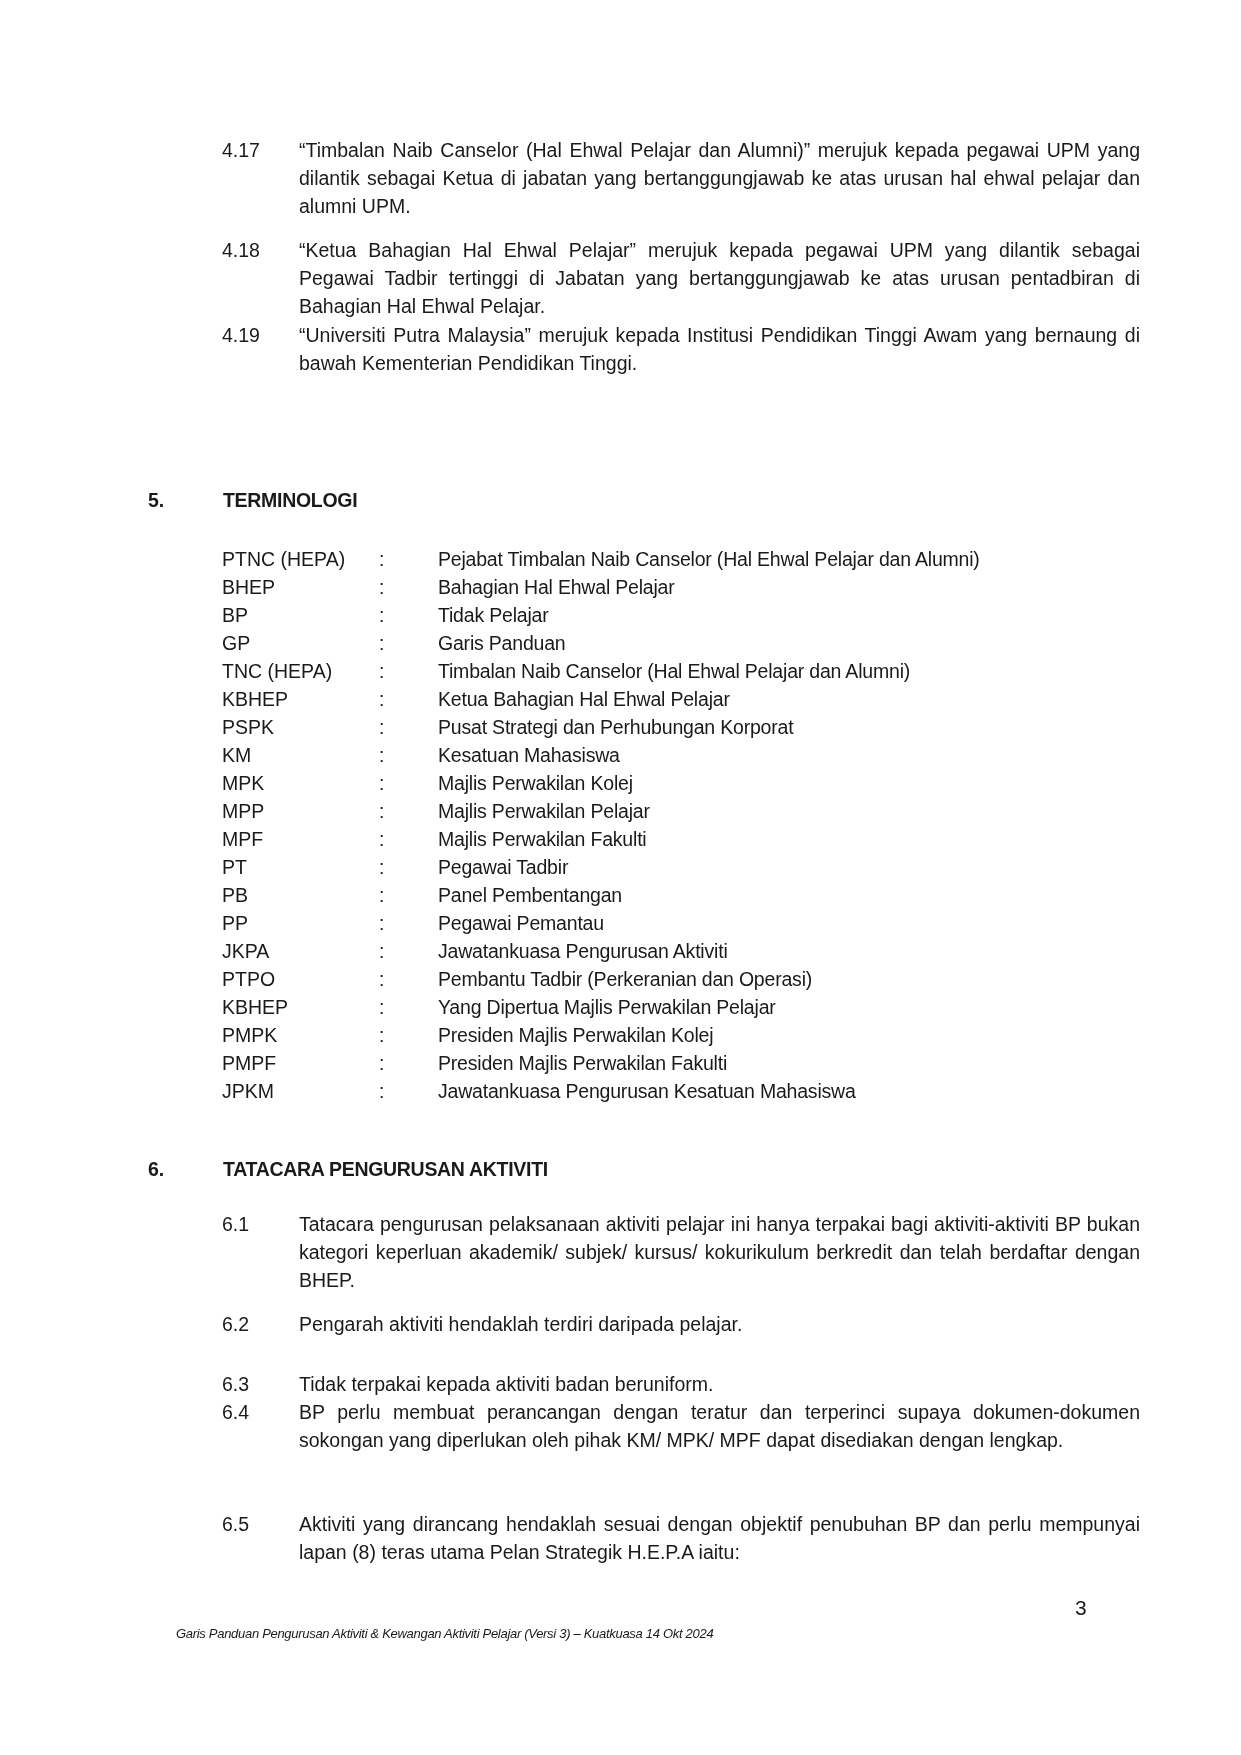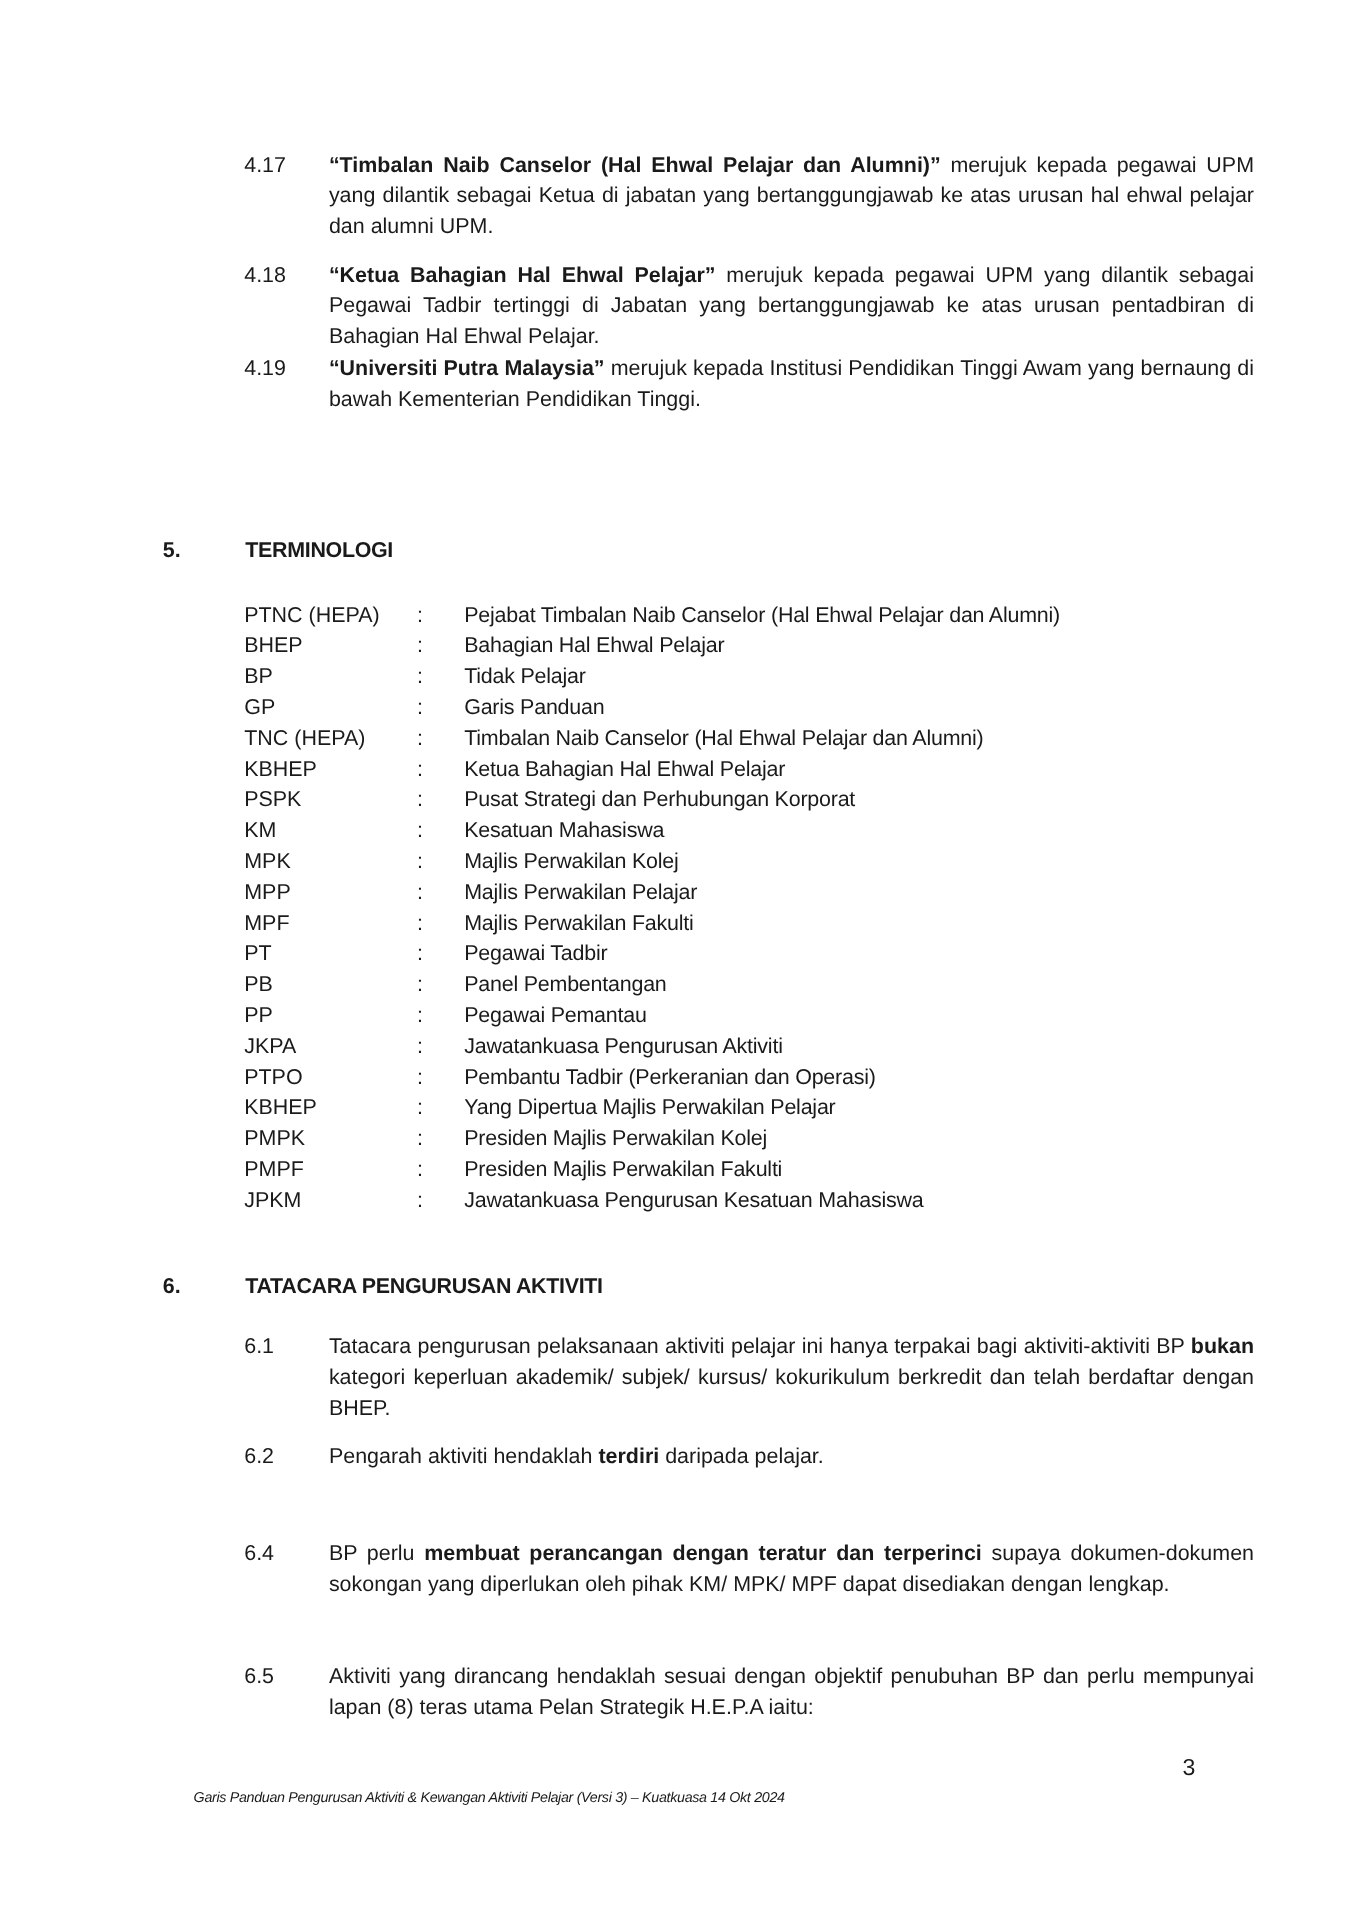--- a/index.html
+++ b/index.html
@@ -8,31 +8,31 @@
     font-family: "Liberation Sans", "DejaVu Sans", sans-serif;
     color: #1a1a1a;
   }
   .page { position: absolute; left: 0; top: 0; width: 991px; height: 1755px; }
   .para {
     position: absolute; left: 222px; width: 918px;
     font-size: 19.5px; line-height: 28px;
   }
   .para .num { position: absolute; left: 0; top: 0; }
   .para .body { margin-left: 77px; text-align: justify; }
-  .para .body b { font-weight: bold; }
+  .para .body b { font-weight: normal; }
   .section {
     position: absolute; left: 148px; font-size: 19.5px; font-weight: bold; line-height: 28px;
   }
   .section .snum { position: absolute; left: 0; top: 0; }
   .section .stitle { margin-left: 75px; letter-spacing: -0.3px; }
   .terms { position: absolute; left: 222px; top: 545px; font-size: 19.5px; line-height: 28px; }
   .term-row { position: relative; height: 28px; white-space: nowrap; }
   .term-row .abbr { position: absolute; left: 0; }
   .term-row .colon { position: absolute; left: 157px; }
-  .term-row .meaning { position: absolute; left: 200px; letter-spacing: -0.2px; }
+  .term-row .meaning { position: absolute; left: 216px; letter-spacing: -0.2px; }
   .pagenum { position: absolute; left: 1075px; top: 1596px; font-size: 21px; }
   .footer {
     position: absolute; left: 176px; top: 1626px; font-size: 13px; font-style: italic;
     letter-spacing: -0.3px;
   }
 </style>
 </head>
 <body>
 
 <div class="page">
@@ -168,20 +168,24 @@
   <div class="para" style="top:1210px;">
     <span class="num">6.1</span>
     <div class="body"><span>Tatacara pengurusan pelaksanaan aktiviti pelajar ini hanya terpakai bagi aktiviti-aktiviti BP </span><b>bukan</b><span> kategori keperluan akademik/ subjek/ kursus/ kokurikulum berkredit dan telah berdaftar dengan BHEP.</span></div>
   </div>
 
   <div class="para" style="top:1310px;">
     <span class="num">6.2</span>
     <div class="body"><span>Pengarah aktiviti hendaklah </span><b>terdiri</b><span> daripada pelajar.</span></div>
   </div>
 
+  <div class="para" style="top:1370px;">
+    <span class="num">6.3</span>
+    <div class="body"><span></span><b>Tidak terpakai</b><span> kepada aktiviti badan beruniform.</span></div>
+  </div>
 
   <div class="para" style="top:1398px;">
     <span class="num">6.4</span>
     <div class="body"><span>BP perlu </span><b>membuat perancangan dengan teratur dan terperinci</b><span> supaya dokumen-dokumen sokongan yang diperlukan oleh pihak KM/ MPK/ MPF dapat disediakan dengan lengkap.</span></div>
   </div>
 
   <div class="para" style="top:1510px;">
     <span class="num">6.5</span>
     <div class="body"><span>Aktiviti yang dirancang hendaklah sesuai dengan objektif penubuhan BP dan perlu mempunyai lapan (8) teras utama Pelan Strategik H.E.P.A iaitu:</span><b></b><span></span></div>
   </div>

